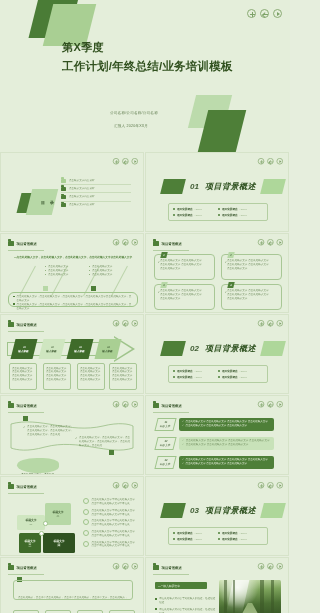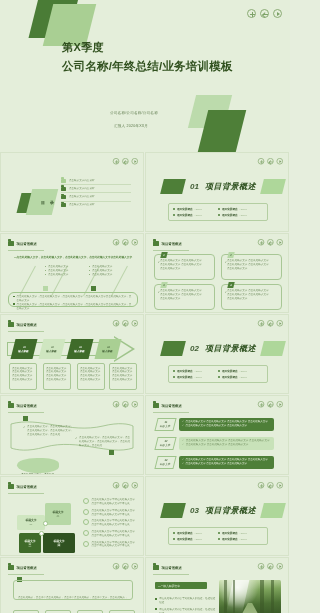--- a/index.html
+++ b/index.html
@@ -213,21 +213,21 @@
 
 <div class="page">
 
   <div class="hero">
     <div class="hero-deco para deco-dark-1"></div>
     <div class="hero-deco para deco-light-1"></div>
     <div class="hero-deco para deco-light-2"></div>
     <div class="hero-deco para deco-dark-2"></div>
 
     <div class="hero-title">第X季度</div>
-    <div class="hero-subtitle">公司名称/年终总结/业务培训模板</div>
+    <div class="hero-subtitle">工作计划/年终总结/业务培训模板</div>
     <div class="hero-meta1">公司名称/公司名称/公司名称</div>
     <div class="hero-meta2">汇报人 2020年XX月</div>
 
     <div class="icons">
       <span class="ico ico-plus"></span>
       <span class="ico ico-back"></span>
       <span class="ico ico-play"></span>
     </div>
   </div>
 

